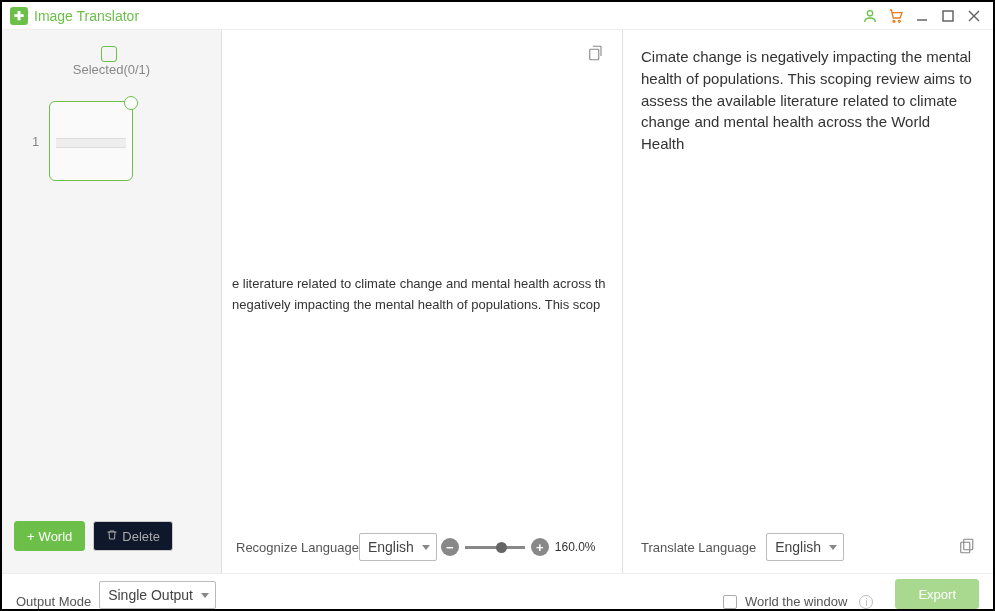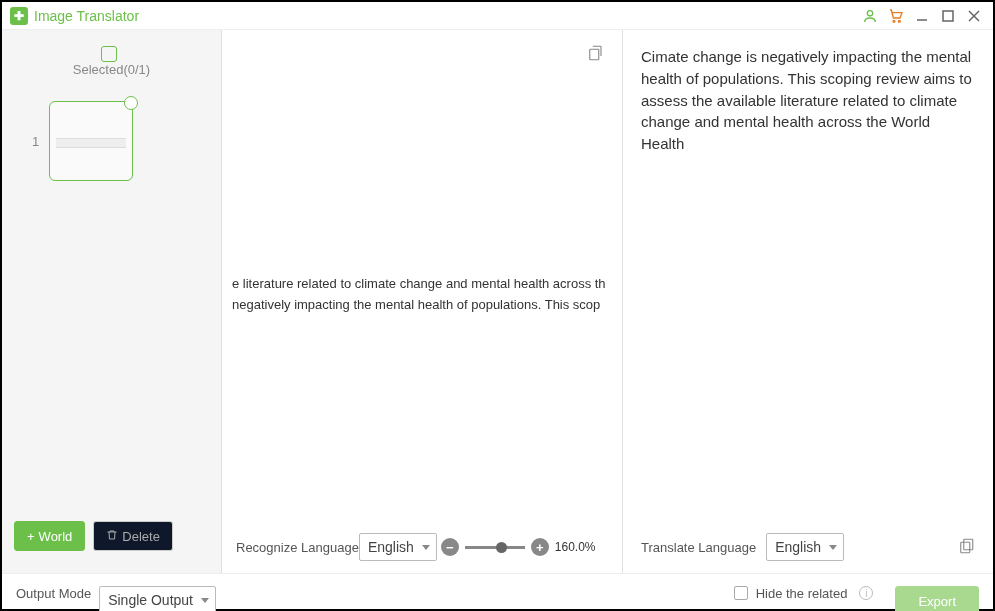--- a/index.html
+++ b/index.html
@@ -39,21 +39,21 @@
     .zoom-group { display: flex; align-items: center; gap: 6px; margin-left: 4px; }
     .zoom-btn { width: 18px; height: 18px; border-radius: 50%; background: #888; color: #fff; display: inline-flex; align-items: center; justify-content: center; font-size: 13px; font-weight: bold; cursor: pointer; }
     .zoom-slider { width: 60px; height: 3px; background: #888; position: relative; }
     .zoom-slider::after { content: ""; position: absolute; right: 18px; top: -4px; width: 11px; height: 11px; background: #666; border-radius: 50%; }
     .zoom-val { font-size: 12px; color: #333; }
     .right-panel { width: 370px; display: flex; flex-direction: column; padding: 16px 18px 0 18px; gap: 16px; }
     .translated-text { font-size: 15px; color: #333; line-height: 1.45; flex: 1; }
     .right-bottom { height: 52px; display: flex; align-items: center; gap: 10px; }
     .right-bottom .spacer { flex: 1; }
     .copy-icon { color: #888; cursor: pointer; }
-    .footer { height: 36px; border-top: 1px solid #eee; display: flex; align-items: flex-start; padding: 12px 14px; gap: 8px; }
+    .footer { height: 36px; border-top: 1px solid #eee; display: flex; align-items: flex-end; padding: 0 14px; gap: 8px; }
     .footer .spacer { flex: 1; }
     .footer-checkbox { width: 14px; height: 14px; border: 1px solid #aaa; border-radius: 2px; cursor: pointer; }
     .info-icon { width: 14px; height: 14px; border: 1px solid #bbb; border-radius: 50%; display: inline-flex; align-items: center; justify-content: center; font-size: 10px; color: #bbb; margin-left: 4px; }
   </style>
 </head>
 <body>
 
 <div class="window">
   <div class="titlebar">
     <span class="app-logo">✚</span>
@@ -163,19 +163,19 @@
     </div>
   </div>
 
   <div class="footer">
     <span class="label-text">Output Mode</span>
     <div class="select">
       <span>Single Output</span>
     </div>
     <span class="spacer"></span>
     <span class="footer-checkbox"></span>
-    <span class="label-text">Hide the related</span>
+    <span class="label-text">World the window</span>
     <span class="info-icon">i</span>
     <button class="btn btn-light-green" style="margin-left:14px;padding:0 22px">
       <span>Export</span>
     </button>
   </div>
 </div>
 
 </body></html>

